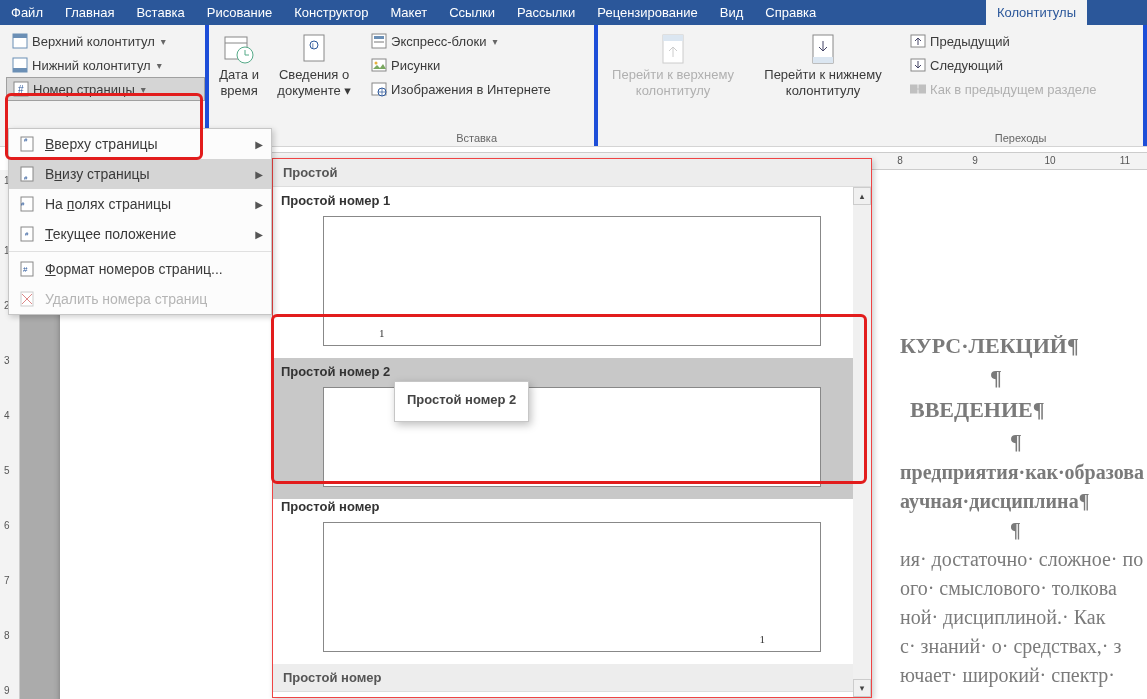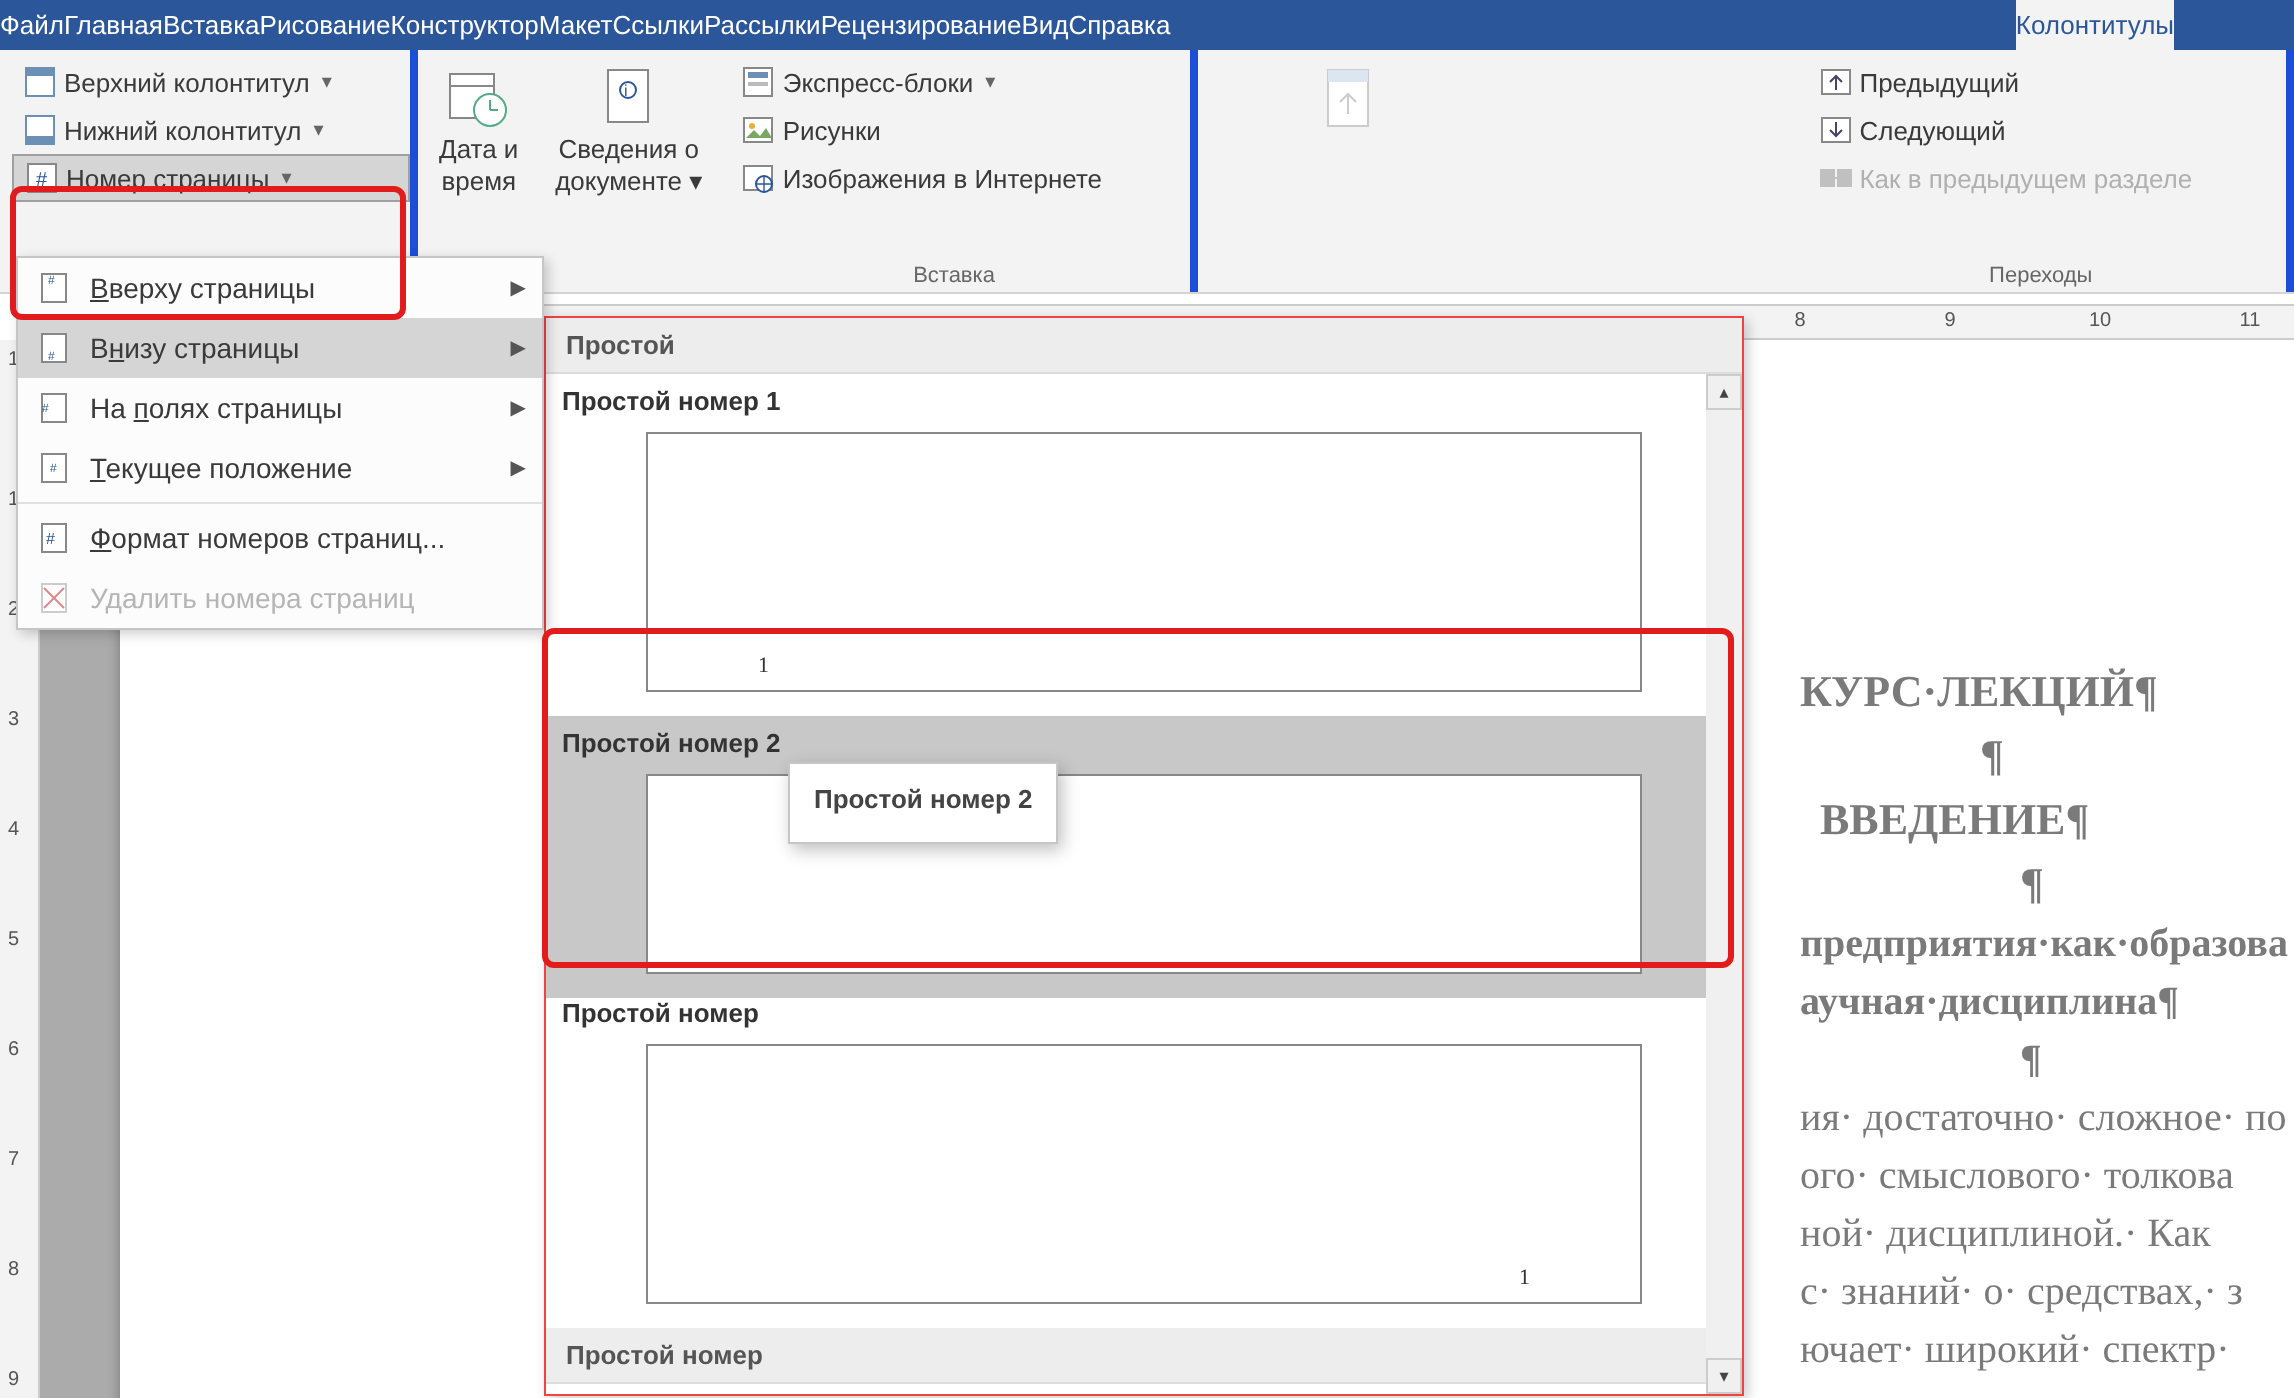--- a/index.html
+++ b/index.html
@@ -1,19 +1,19 @@
 <!DOCTYPE html>
 <html><head>
 <meta charset="utf-8">
 <style>
 * { box-sizing: border-box; margin: 0; padding: 0; }
 body { font-family: "Segoe UI", Tahoma, sans-serif; font-size: 13px; background: #fff; overflow: hidden; width: 1147px; height: 699px; position: relative; }
 
 .menubar { background: #2b579a; height: 25px; display: flex; align-items: center; color: #fff; }
-.menubar .tab { padding: 0 0; height: 25px; display: flex; align-items: center; font-size: 13px; cursor: pointer; }
+.menubar .tab { padding: 0 11px; height: 25px; display: flex; align-items: center; font-size: 13px; cursor: pointer; }
 .menubar .tab.active { background: #f3f3f3; color: #2b579a; }
 
 .ribbon { background: #f3f3f3; height: 122px; border-bottom: 1px solid #d4d4d4; display: flex; position: relative; }
 .ribbon-group { display: flex; flex-direction: column; justify-content: flex-start; border-right: 4px solid #1d4ed8; position: relative; padding-top: 4px; }
 .ribbon-group .group-label { position: absolute; bottom: 2px; left: 0; right: 0; text-align: center; font-size: 11px; color: #666; }
 
 .ribbon-btn-small { display: flex; align-items: center; height: 24px; padding: 0 6px; gap: 4px; font-size: 13px; color: #3a3a3a; cursor: pointer; white-space: nowrap; }
 .ribbon-btn-small .chev { margin-left: 2px; font-size: 10px; color: #666; }
 .ribbon-btn-small.highlighted { background: #d5d5d5; border: 1px solid #a0a0a0; }
 .ribbon-btn-small.disabled { color: #b0b0b0; }
@@ -163,20 +163,29 @@
     <div class="group-label">Вставка</div>
   </div>
 
   <div class="ribbon-group" style="width:300px; flex-direction:row; border-right:none;">
     <div class="ribbon-btn-large disabled" style="width:150px;">
       <svg class="icon32" viewBox="0 0 32 32">
           <rect x="6" y="2" width="20" height="28" fill="#fff" stroke="#ccc"></rect>
           <rect x="6" y="2" width="20" height="6" fill="#dbe6f1"></rect>
           <path d="M16 24 v-10 m-4 4 l4 -4 l4 4" stroke="#ccc" fill="none"></path>
         </svg>
+      <span>Перейти к верхнему колонтитулу</span>
+    </div>
+    <div class="ribbon-btn-large" style="width:150px;">
+      <svg class="icon32" viewBox="0 0 32 32">
+          <rect x="6" y="2" width="20" height="28" fill="#fff" stroke="#888"></rect>
+          <rect x="6" y="24" width="20" height="6" fill="#dbe6f1"></rect>
+          <path d="M16 8 v10 m-4 -4 l4 4 l4 -4" stroke="#446" fill="none"></path>
+        </svg>
+      <span>Перейти к нижнему колонтитулу</span>
     </div>
   </div>
 
   <div class="ribbon-group" style="width:250px; padding-left:6px;">
     <div class="ribbon-btn-small">
       <svg class="icon16" viewBox="0 0 16 16">
           <rect x="1" y="2" width="14" height="12" fill="#fff" stroke="#888"></rect>
           <path d="M8 12 v-7 m-3 3 l3 -3 l3 3" stroke="#446" fill="none"></path>
         </svg>
       <span>Предыдущий</span>

